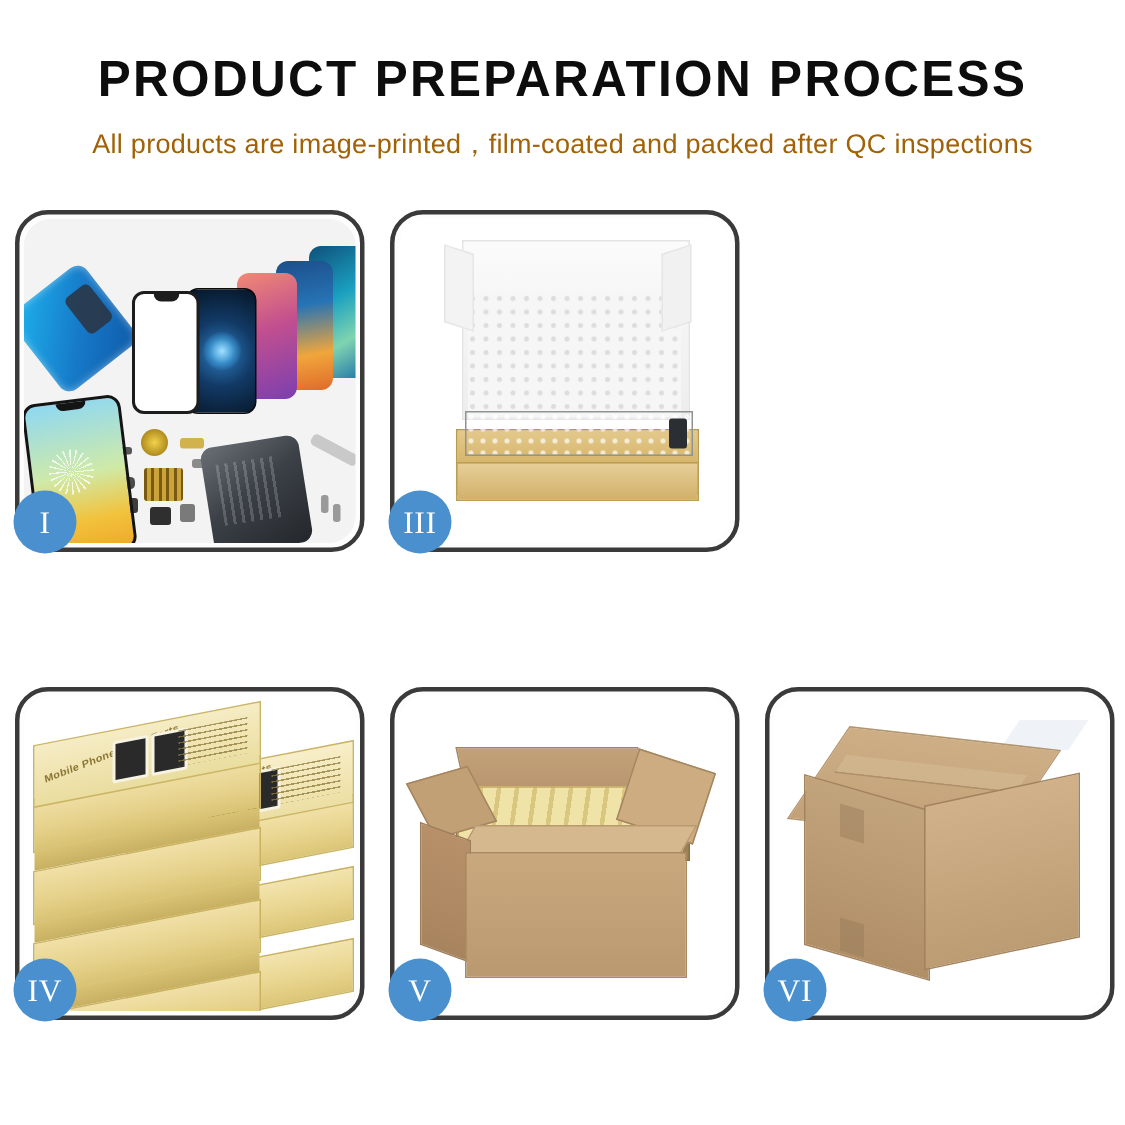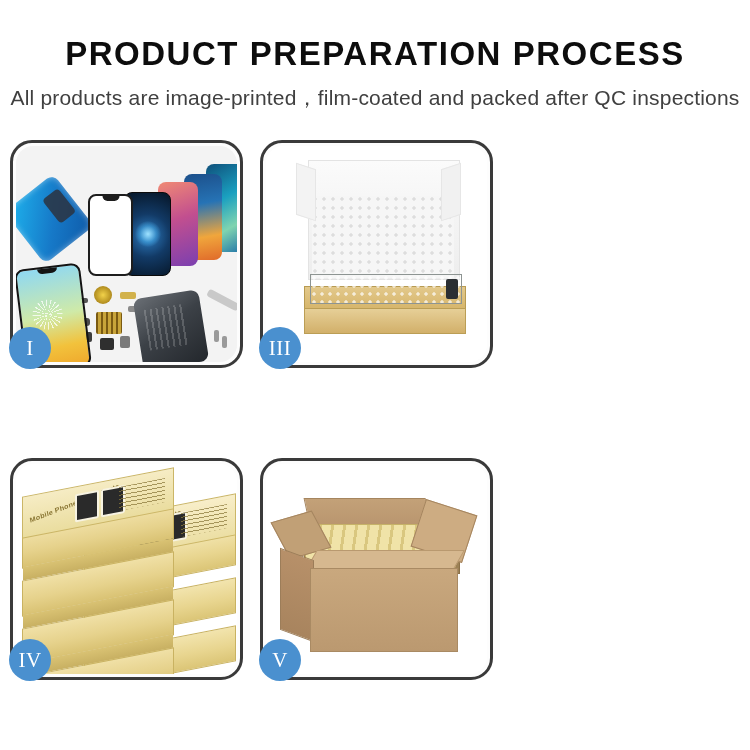--- a/index.html
+++ b/index.html
@@ -13,21 +13,21 @@
   
   .header{position:absolute;left:0;top:0;width:750px;text-align:center;}
   .title{
     font-family:"Liberation Sans", sans-serif;
     font-size:34px;font-weight:700;color:#0d0d0d;
     letter-spacing:1.6px;margin-top:36px;line-height:1;
     transform:scaleX(0.97);transform-origin:center;white-space:nowrap;
   }
   .subtitle{
     font-family:"Liberation Sans", sans-serif;
-    font-size:21px;font-weight:400;color:#404040;
+    font-size:18px;font-weight:400;color:#a16207;
     margin-top:14px;letter-spacing:0.2px;white-space:nowrap;
   }
 
   
   .grid{position:absolute;left:10px;top:140px;width:733px;height:545px;}
   .row{display:flex;gap:17px;height:228px;}
   .row.row2{margin-top:90px;height:222px;}
 
   .panel{
     position:relative;width:233px;height:100%;
@@ -433,16 +433,30 @@
             <div class="c-flapL"></div>
             <div class="c-flapR"></div>
             <div class="c-top"></div>
             <div class="c-bodyL"></div>
             <div class="c-body"></div>
           </div>
         </div>
         <div class="badge">V</div>
       </div>
 
+      <div class="panel">
+        <div class="stage">
+          <div class="p6">
+            <div class="s-shine"></div>
+            <div class="s-top"></div>
+            <div class="s-tape"></div>
+            <div class="s-left"></div>
+            <div class="s-right"></div>
+            <div class="s-tab1"></div>
+            <div class="s-tab2"></div>
+          </div>
+        </div>
+        <div class="badge">VI</div>
+      </div>
 
     </div>
   </div>
 </div>
 
 </body></html>

